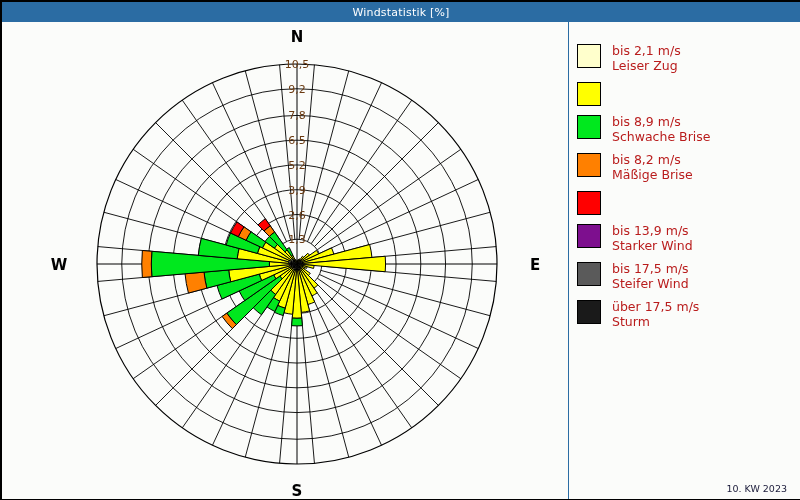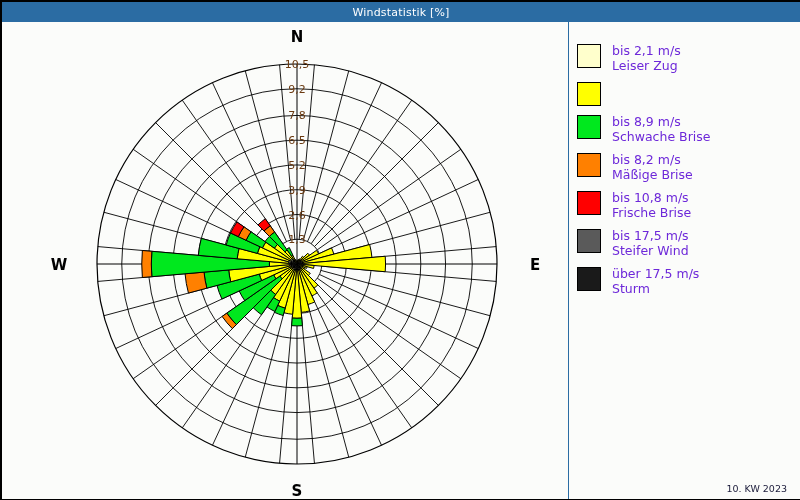--- a/index.html
+++ b/index.html
@@ -35,21 +35,21 @@
   }
   .legend-row{
     display:flex;align-items:flex-start;margin-bottom:7px;
   }
   .swatch{
     width:24px;height:24px;flex:0 0 24px;
     border:1px solid #000;margin-right:11px;margin-top:2px;
     box-sizing:border-box;
   }
   .legend-text{
-    font-size:12.5px;color:#6d28d9;line-height:15px;
+    font-size:12.5px;color:#b91c1c;line-height:15px;
     padding-top:1px;
   }
   .legend-text .l2{display:block;}
   #footer{
     position:absolute;right:13px;bottom:5px;
     font-size:9.5px;color:#1b1b3a;
   }
   .compass{
     font-size:15px;font-weight:bold;fill:#000;
     font-family:"DejaVu Sans","Liberation Sans",sans-serif;
@@ -251,21 +251,24 @@
         <div class="legend-row">
           <div class="swatch" style="background: rgb(0, 232, 30);"></div>
           <div class="legend-text"><span>bis 8,9 m/s</span><span class="l2">Schwache Brise</span></div>
         </div>
         <div class="legend-row">
           <div class="swatch" style="background: rgb(255, 128, 0);"></div>
           <div class="legend-text"><span>bis 8,2 m/s</span><span class="l2">Mäßige Brise</span></div>
         </div>
         <div class="legend-row">
           <div class="swatch" style="background: rgb(255, 0, 0);"></div>
-          <div class="legend-text"><span>bis 10,8 m/s</span><span class="l2">Frische Brise</span></div>
+        </div>
+        <div class="legend-row">
+          <div class="swatch" style="background: rgb(125, 15, 142);"></div>
+          <div class="legend-text"><span>bis 13,9 m/s</span><span class="l2">Starker Wind</span></div>
         </div>
         <div class="legend-row">
           <div class="swatch" style="background: rgb(90, 90, 90);"></div>
           <div class="legend-text"><span>bis 17,5 m/s</span><span class="l2">Steifer Wind</span></div>
         </div>
         <div class="legend-row">
           <div class="swatch" style="background: rgb(26, 26, 26);"></div>
           <div class="legend-text"><span>über 17,5 m/s</span><span class="l2">Sturm</span></div>
         </div>
       </div>

